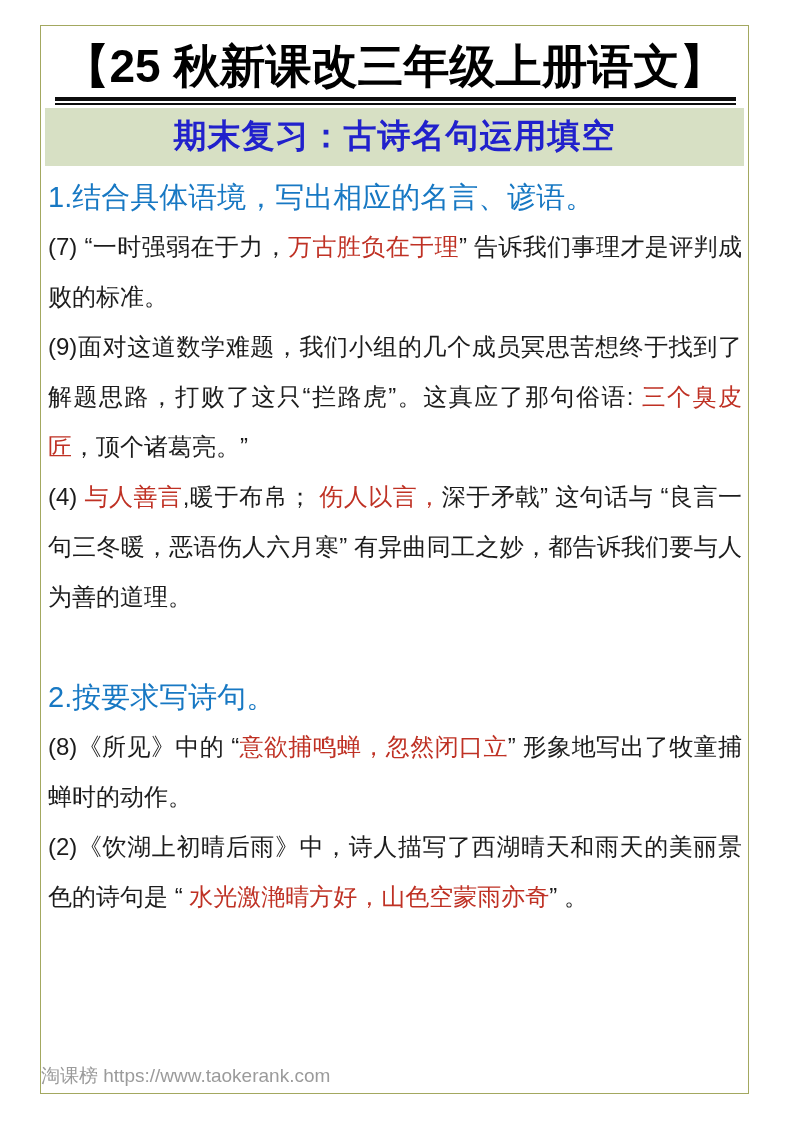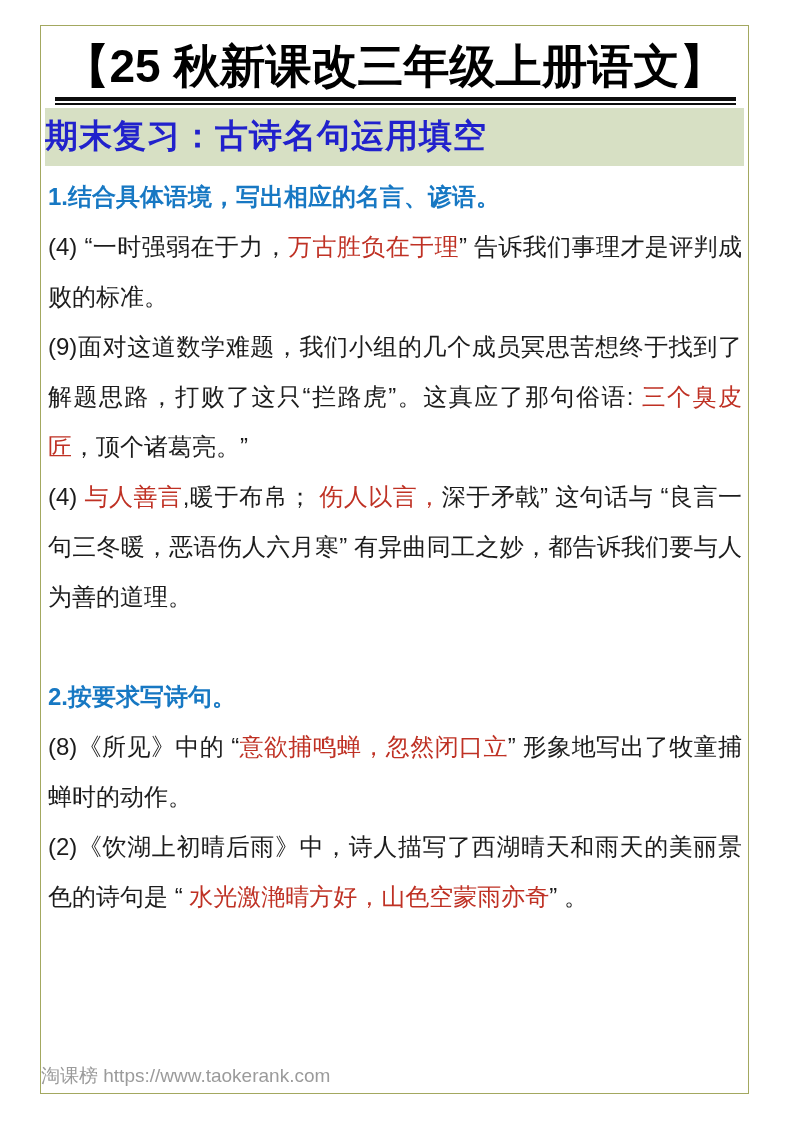--- a/index.html
+++ b/index.html
@@ -15,28 +15,28 @@
     border:1px solid var(--border);background:#ffffff;overflow:hidden;
   }
   .title{
     margin-top:13px;text-align:center;font-size:46px;font-weight:900;
     color:#000;letter-spacing:0px;line-height:1.2;white-space:nowrap;
   }
   .rule-thick{height:4px;background:var(--rule-black);margin:3px 12px 0 14px;}
   .rule-thin{height:2px;background:var(--rule-black);margin:2px 12px 0 14px;}
   .banner{
     margin:3px 4px 0 4px;background:var(--banner-bg);
-    text-align:left;padding:6px 0 7px 0;
+    text-align:center;padding:6px 0 7px 0;
   }
   .banner-text{font-size:33px;font-weight:bold;color:var(--banner-text);letter-spacing:1px;}
   .content{
     padding:6px 6px 0 7px;font-size:24px;line-height:50px;color:var(--body-text);
     text-align:justify;
   }
-  .sec-heading{font-size:24px;font-weight:bold;color:var(--heading-blue);line-height:50px;}
+  .sec-heading{font-size:29px;font-weight:normal;color:var(--heading-blue);line-height:50px;}
   .sec-heading.gap{margin-top:50px;}
   .para{font-weight:500;}
   .seg{color:var(--body-text);}
   .seg.ans{
     color:var(--answer-red);
     text-decoration-color:#8f221a;
     text-decoration-thickness:2px;
     text-underline-offset:7px;
   }
   .seg.red{color:var(--answer-red);}
@@ -55,21 +55,21 @@
   <div class="rule-thin"></div>
 
   <div class="banner">
     <span class="banner-text">期末复习：古诗名句运用填空</span>
   </div>
 
   <div class="content">
 
     <div class="sec-heading">1.结合具体语境，写出相应的名言、谚语。</div>
 
-    <p class="para"><span class="seg">(4) “一时强弱在于力，</span><span class="seg ans">万古胜负在于理</span><span class="seg">” 告诉我们事理才是评判成败的标准。</span></p>
+    <p class="para"><span class="seg">(7) “一时强弱在于力，</span><span class="seg ans">万古胜负在于理</span><span class="seg">” 告诉我们事理才是评判成败的标准。</span></p>
 
 
     <p class="para"><span class="seg">(9)面对这道数学难题，我们小组的几个成员冥思苦想终于找到了解题思路，打败了这只“拦路虎”。这真应了那句俗语: </span><span class="seg ans">三个臭皮匠</span><span class="seg">，顶个诸葛亮。”</span></p>
 
     <p class="para"><span class="seg">(4) </span><span class="seg ans">与人善言</span><span class="seg">,暖于布帛； </span><span class="seg ans">伤人以言</span><span class="seg red">，</span><span class="seg">深于矛戟” 这句话与 “良言一句三冬暖，恶语伤人六月寒” 有异曲同工之妙，都告诉我们要与人为善的道理。</span></p>
 
     <div class="sec-heading gap">2.按要求写诗句。</div>
 
     <p class="para"><span class="seg">(8)《所见》中的 “</span><span class="seg ans">意欲捕鸣蝉，忽然闭口立</span><span class="seg">” 形象地写出了牧童捕蝉时的动作。</span></p>
 

